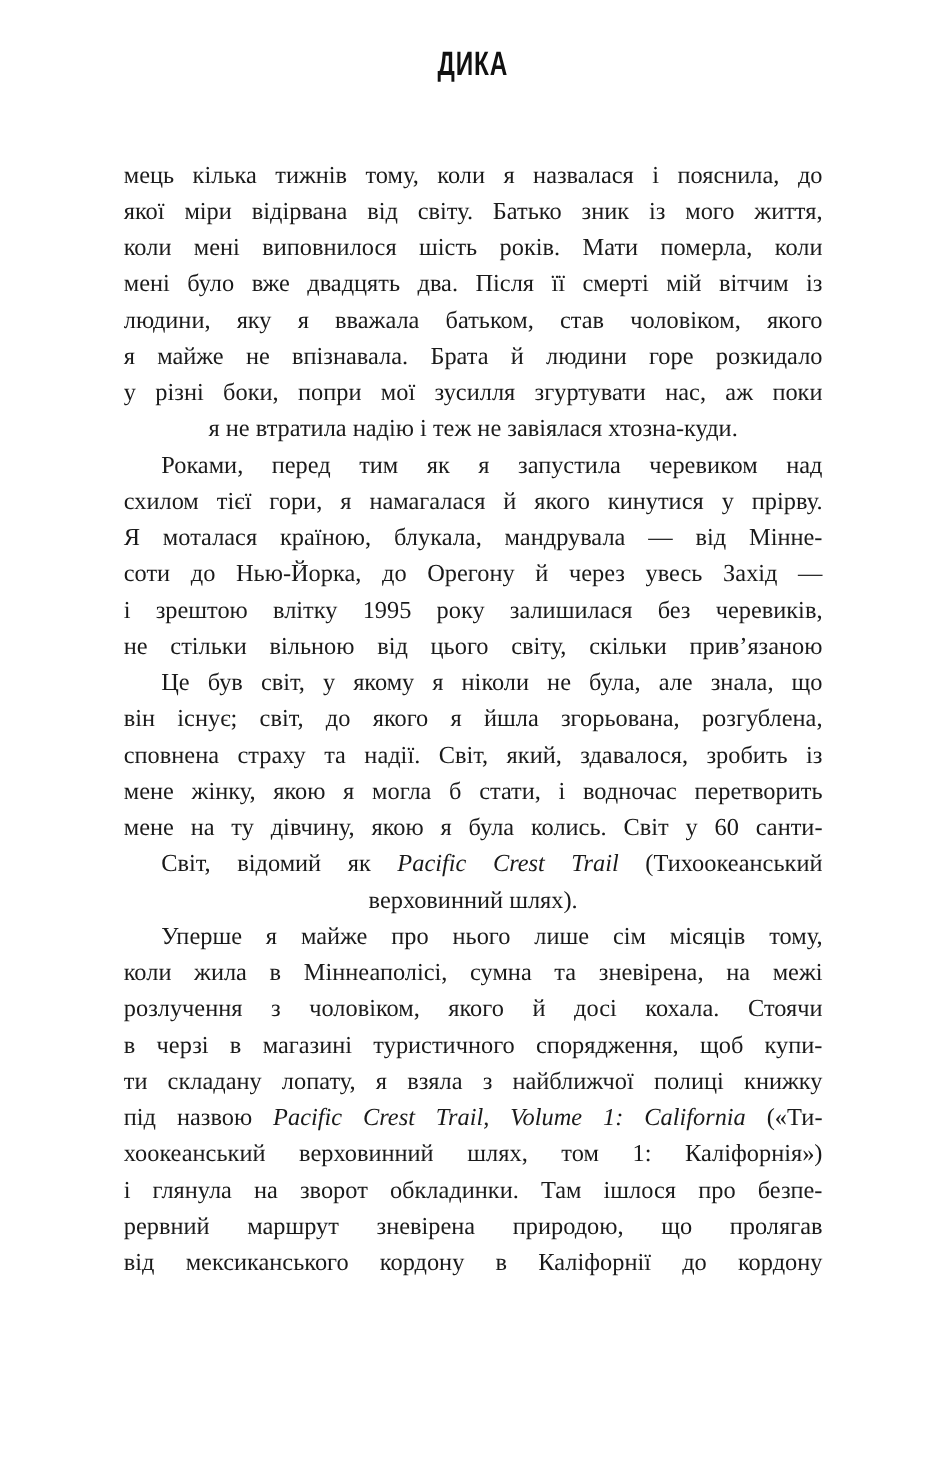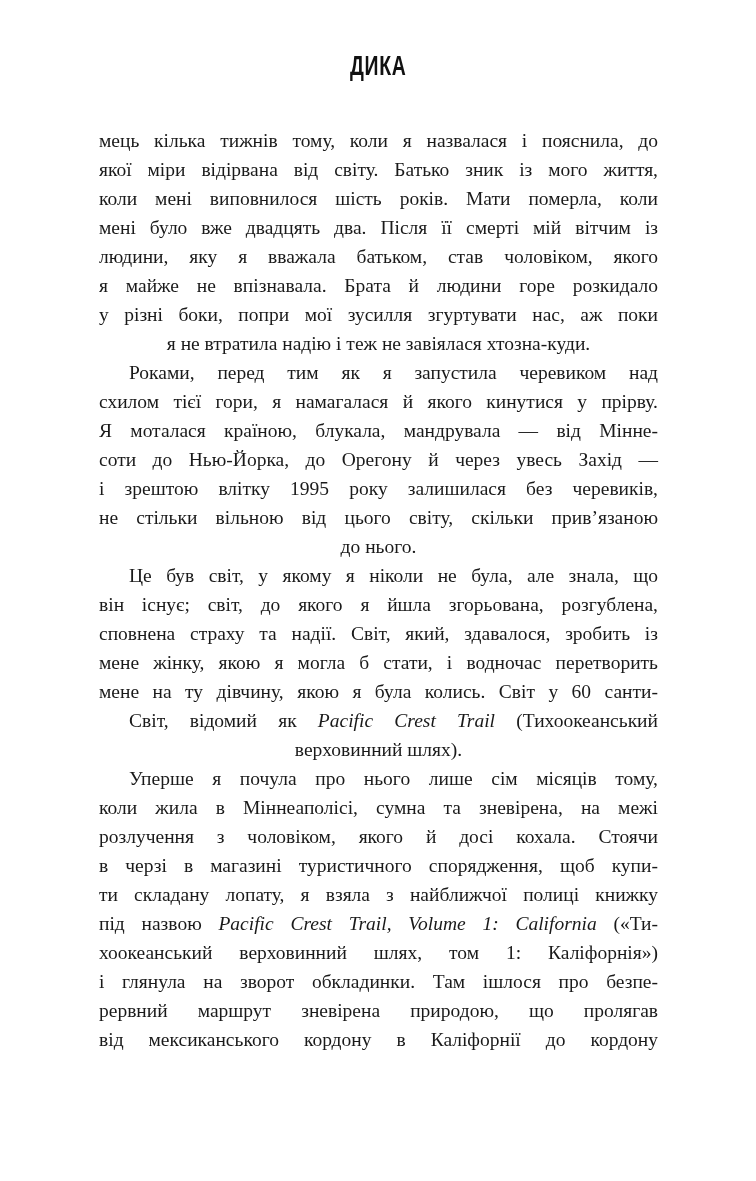--- a/index.html
+++ b/index.html
@@ -11,21 +11,21 @@
     position: relative;
     width: 756px;
     height: 1181px;
     background: #ffffff;
     overflow: hidden;
     font-family: "Liberation Serif", serif;
     color: #1a1a1a;
   }
   .running-header {
     position: absolute;
-    top: 53px;
+    top: 38px;
     left: 0;
     width: 756px;
     text-align: center;
   }
   .running-header .title {
     display: inline-block;
     font-family: "Liberation Sans", sans-serif;
     font-weight: 700;
     font-size: 27px;
     line-height: 26px;
@@ -72,29 +72,28 @@
       <div class="line just"><span>людини, яку я вважала батьком, став чоловіком, якого</span></div>
       <div class="line just"><span>я майже не впізнавала. Брата й людини горе розкидало</span></div>
       <div class="line just"><span>у різні боки, попри мої зусилля згуртувати нас, аж поки</span></div>
       <div class="line"><span>я не втратила надію і теж не завіялася хтозна-куди.</span></div>
       <div class="line just indent"><span>Роками, перед тим як я запустила черевиком над</span></div>
       <div class="line just"><span>схилом тієї гори, я намагалася й якого кинутися у прірву.</span></div>
       <div class="line just"><span>Я моталася країною, блукала, мандрувала — від Мінне-</span></div>
       <div class="line just"><span>соти до Нью-Йорка, до Орегону й через увесь Захід —</span></div>
       <div class="line just"><span>і зрештою влітку 1995 року залишилася без черевиків,</span></div>
       <div class="line just"><span>не стільки вільною від цього світу, скільки прив’язаною</span></div>
-      <div class="line"><span>до нього.</span></div>
       <div class="line just indent"><span>Це був світ, у якому я ніколи не була, але знала, що</span></div>
       <div class="line just"><span>він існує; світ, до якого я йшла згорьована, розгублена,</span></div>
       <div class="line just"><span>сповнена страху та надії. Світ, який, здавалося, зробить із</span></div>
       <div class="line just"><span>мене жінку, якою я могла б стати, і водночас перетворить</span></div>
       <div class="line just"><span>мене на ту дівчину, якою я була колись. Світ у 60 санти-</span></div>
       <div class="line just indent"><span>Світ, відомий як </span><span class="italic">Pacific Crest Trail</span><span> (Тихоокеанський</span></div>
       <div class="line"><span>верховинний шлях).</span></div>
-      <div class="line just indent"><span>Уперше я почула про нього лише сім місяців тому,</span></div>
+      <div class="line just indent"><span>Уперше я майже про нього лише сім місяців тому,</span></div>
       <div class="line just"><span>коли жила в Міннеаполісі, сумна та зневірена, на межі</span></div>
       <div class="line just"><span>розлучення з чоловіком, якого й досі кохала. Стоячи</span></div>
       <div class="line just"><span>в черзі в магазині туристичного спорядження, щоб купи-</span></div>
       <div class="line just"><span>ти складану лопату, я взяла з найближчої полиці книжку</span></div>
       <div class="line just"><span>під назвою </span><span class="italic">Pacific Crest Trail, Volume 1: California</span><span> («Ти-</span></div>
       <div class="line just"><span>хоокеанський верховинний шлях, том 1: Каліфорнія»)</span></div>
       <div class="line just"><span>і глянула на зворот обкладинки. Там ішлося про безпе-</span></div>
       <div class="line just"><span>рервний маршрут зневірена природою, що пролягав</span></div>
       <div class="line just"><span>від мексиканського кордону в Каліфорнії до кордону</span></div>
     </div>

